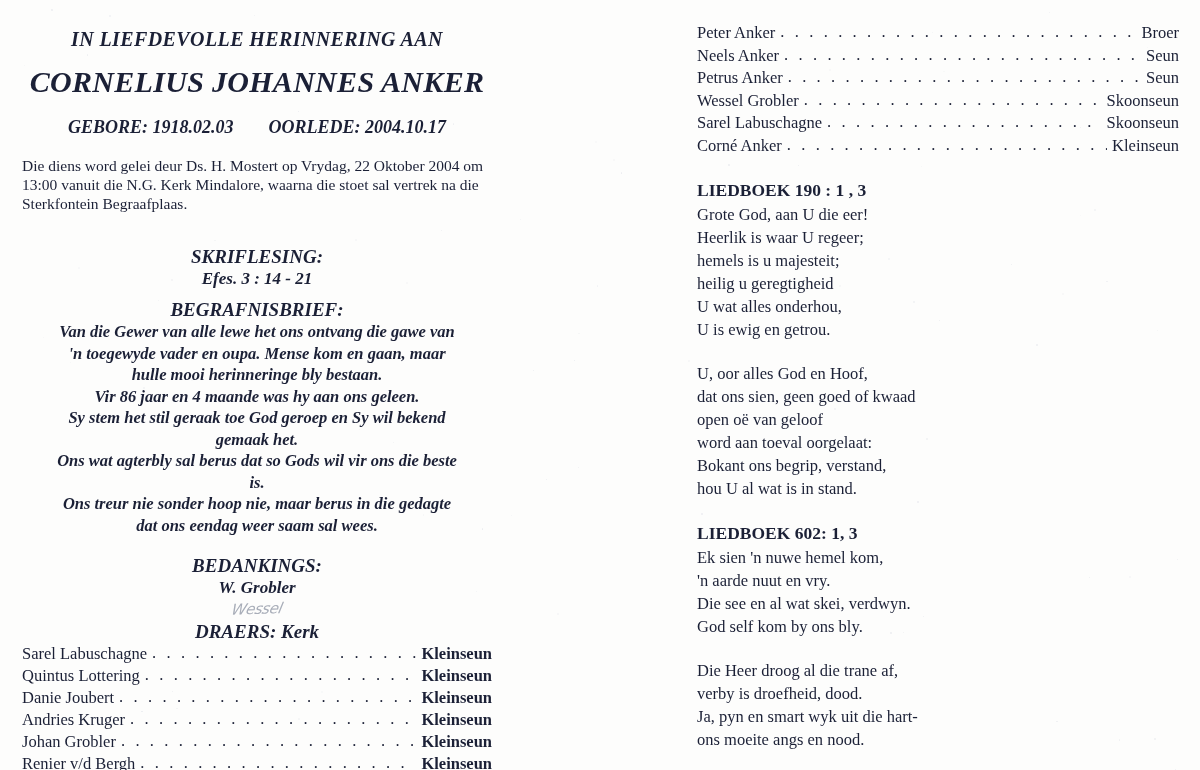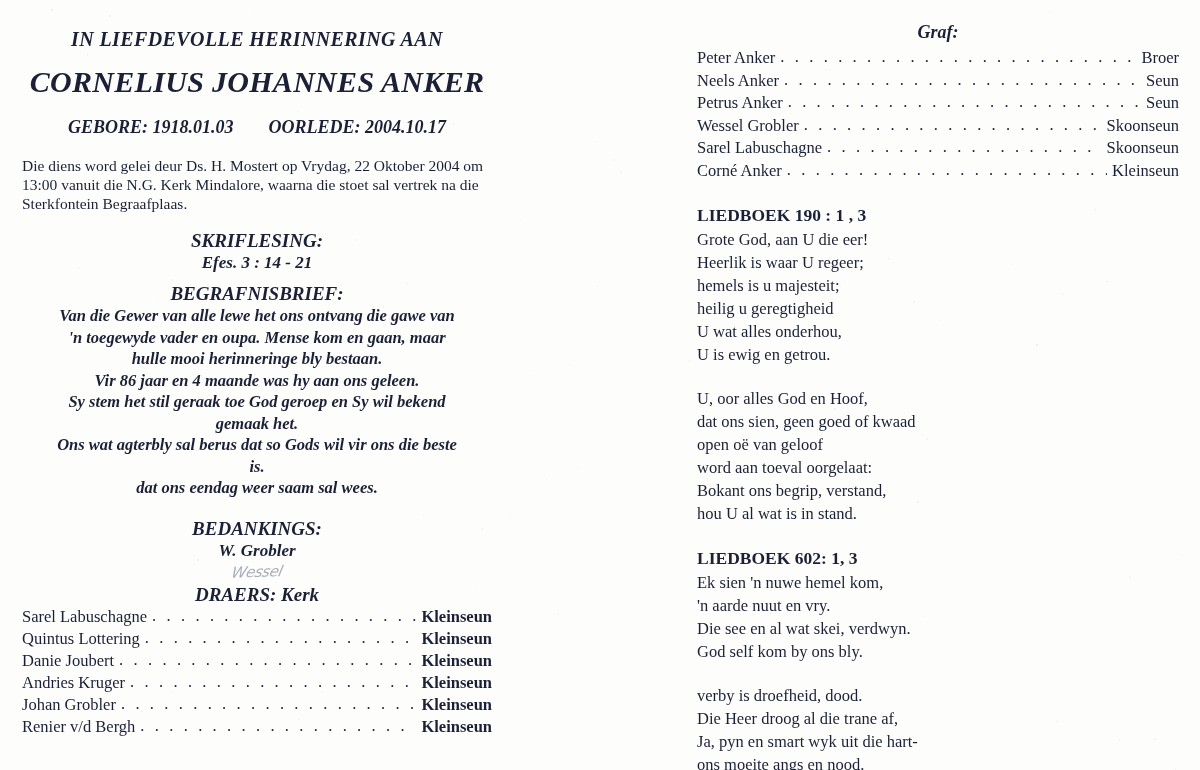--- a/index.html
+++ b/index.html
@@ -65,21 +65,21 @@
     font-style: italic;
     font-size: 18px;
     margin: 0 0 18px 0;
   }
   .dates-row .gap { display: inline-block; width: 26px; }
 
   .service-note {
     font-size: 15.5px;
     line-height: 19px;
     text-align: left;
-    margin: 0 0 16px 0;
+    margin: 0 0 32px 0;
   }
 
   .heading-c {
     text-align: center;
     font-weight: bold;
     font-style: italic;
     font-size: 19px;
     margin: 0;
     line-height: 23px;
   }
@@ -273,41 +273,42 @@
     </div>
 
   <div class="col-left">
 
     <p class="memoriam-line">IN LIEFDEVOLLE HERINNERING AAN</p>
 
     <p class="deceased-name">CORNELIUS JOHANNES ANKER</p>
 
     <p class="dates-row">
       <span>GEBORE:</span>
-      <span>1918.01.03</span>
+      <span>1918.02.03</span>
       <span class="gap"></span>
       <span>OORLEDE:</span>
       <span>2004.10.17</span>
     </p>
 
     <p class="service-note">Die diens word gelei deur Ds. H. Mostert op Vrydag, 22 Oktober 2004 om 13:00 vanuit die N.G. Kerk Mindalore, waarna die stoet sal vertrek na die Sterkfontein Begraafplaas.</p>
 
     <p class="heading-c">SKRIFLESING:</p>
     <p class="subheading-c">Efes. 3 : 14 - 21</p>
 
     <div class="verse-block">
       <p class="heading-c">BEGRAFNISBRIEF:</p>
       <p class="verse-line">Van die Gewer van alle lewe het ons ontvang die gawe van</p>
       <p class="verse-line">'n toegewyde vader en oupa.  Mense kom en gaan, maar</p>
       <p class="verse-line">hulle mooi herinneringe bly bestaan.</p>
       <p class="verse-line">Vir 86 jaar en 4 maande was hy aan ons geleen.</p>
       <p class="verse-line">Sy stem het stil geraak toe God geroep en Sy wil bekend</p>
       <p class="verse-line">gemaak het.</p>
       <p class="verse-line">Ons wat agterbly sal berus dat so Gods wil vir ons die beste</p>
       <p class="verse-line">is.</p>
+      <p class="verse-line">Ons treur nie sonder hoop nie, maar berus in die gedagte</p>
       <p class="verse-line">dat ons eendag weer saam sal wees.</p>
     </div>
 
     <div class="thanks-block">
       <p class="heading-c">BEDANKINGS:</p>
       <p class="subheading-c">W. Grobler</p>
       <p class="handwriting">Wessel</p>
       <p class="heading-c">DRAERS: Kerk</p>
     </div>
 
@@ -341,21 +342,20 @@
         <span class="lname">Renier v/d Bergh</span>
         <span class="dots">. . . . . . . . . . . . . . . . . . . . . . . . . . . . . . . . . . . . . .</span>
         <span class="lrole">Kleinseun</span>
       </li>
     </ul>
 
   </div>
 
   <div class="col-right">
 
-    <p class="graf-title">Graf:</p>
 
     <ul class="leader-list graf-list">
       <li class="leader-row">
         <span class="lname">Peter Anker</span>
         <span class="dots">. . . . . . . . . . . . . . . . . . . . . . . . . . . . . . . . . . . . . . . .</span>
         <span class="lrole">Broer</span>
       </li>
       <li class="leader-row">
         <span class="lname">Neels Anker</span>
         <span class="dots">. . . . . . . . . . . . . . . . . . . . . . . . . . . . . . . . . . . . . . . .</span>
@@ -400,20 +400,20 @@
       <p class="hymn-line">hou U al wat is in stand.</p>
     </div>
 
     <div class="hymn">
       <p class="hymn-title">LIEDBOEK 602: 1,  3</p>
       <p class="hymn-line">Ek sien 'n nuwe hemel kom,</p>
       <p class="hymn-line">'n aarde nuut en vry.</p>
       <p class="hymn-line">Die see en al wat skei, verdwyn.</p>
       <p class="hymn-line">God self kom by ons bly.</p>
       <div class="stanza-gap"></div>
+      <p class="hymn-line">Die Heer droog al die trane af,</p>
       <p class="hymn-line">verby is droefheid, dood.</p>
-      <p class="hymn-line">Die Heer droog al die trane af,</p>
       <p class="hymn-line">Ja, pyn en smart wyk uit die hart-</p>
       <p class="hymn-line">ons moeite angs en nood.</p>
     </div>
 
   </div>
 </div>
 
 </body></html>

